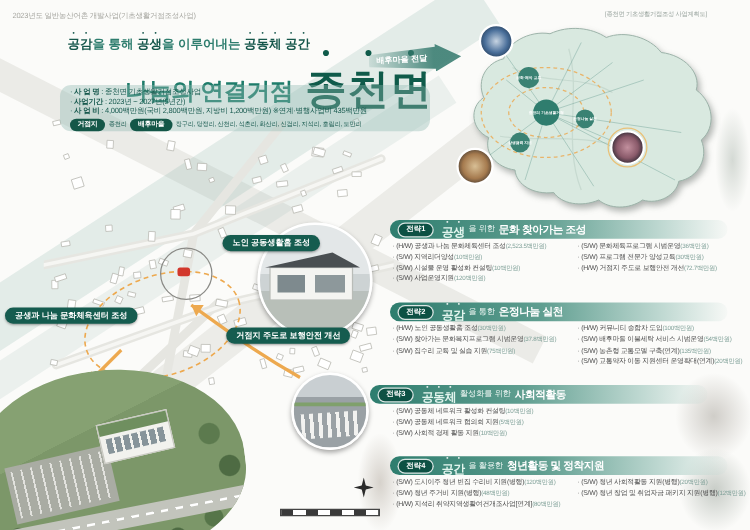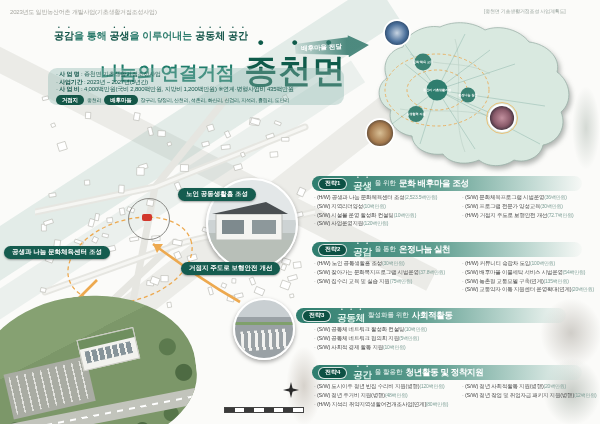--- a/index.html
+++ b/index.html
@@ -343,21 +343,21 @@
       <circle cx="65" cy="119" r="14" fill="url(#gp2)" stroke="#fff" stroke-width="1.8"></circle>
       <circle cx="187" cy="104" r="15.5" fill="none" stroke="#e9c178" stroke-width="1"></circle>
       <circle cx="187" cy="104" r="13" fill="url(#gp3)" stroke="#fff" stroke-width="1.8"></circle>
     </g>
   </svg>
 
   <div class="shead" style="left:312px;top:176px;">
     <span class="sbadge">전략1</span>
     <span class="sem">공생</span>
     <span class="smid">을 위한</span>
-    <span class="sbold">문화 배후마을 조성</span>
+    <span class="sbold">문화 찾아가는 조성</span>
   </div>
   <div class="scols" style="top:193px;">
     <div class="scol l">
       <div class="it"><span>(H/W) 공생과 나눔 문화체육센터 조성</span><span class="a">(2,523.5백만원)</span></div>
       <div class="it"><span>(S/W) 지역리더양성</span><span class="a">(10백만원)</span></div>
       <div class="it"><span>(S/W) 시설물 운영 활성화 컨설팅</span><span class="a">(10백만원)</span></div>
       <div class="it"><span>(S/W) 사업운영지원</span><span class="a">(120백만원)</span></div>
     </div>
     <div class="scol r">
       <div class="it"><span>(S/W) 문화체육프로그램 시범운영</span><span class="a">(36백만원)</span></div>

